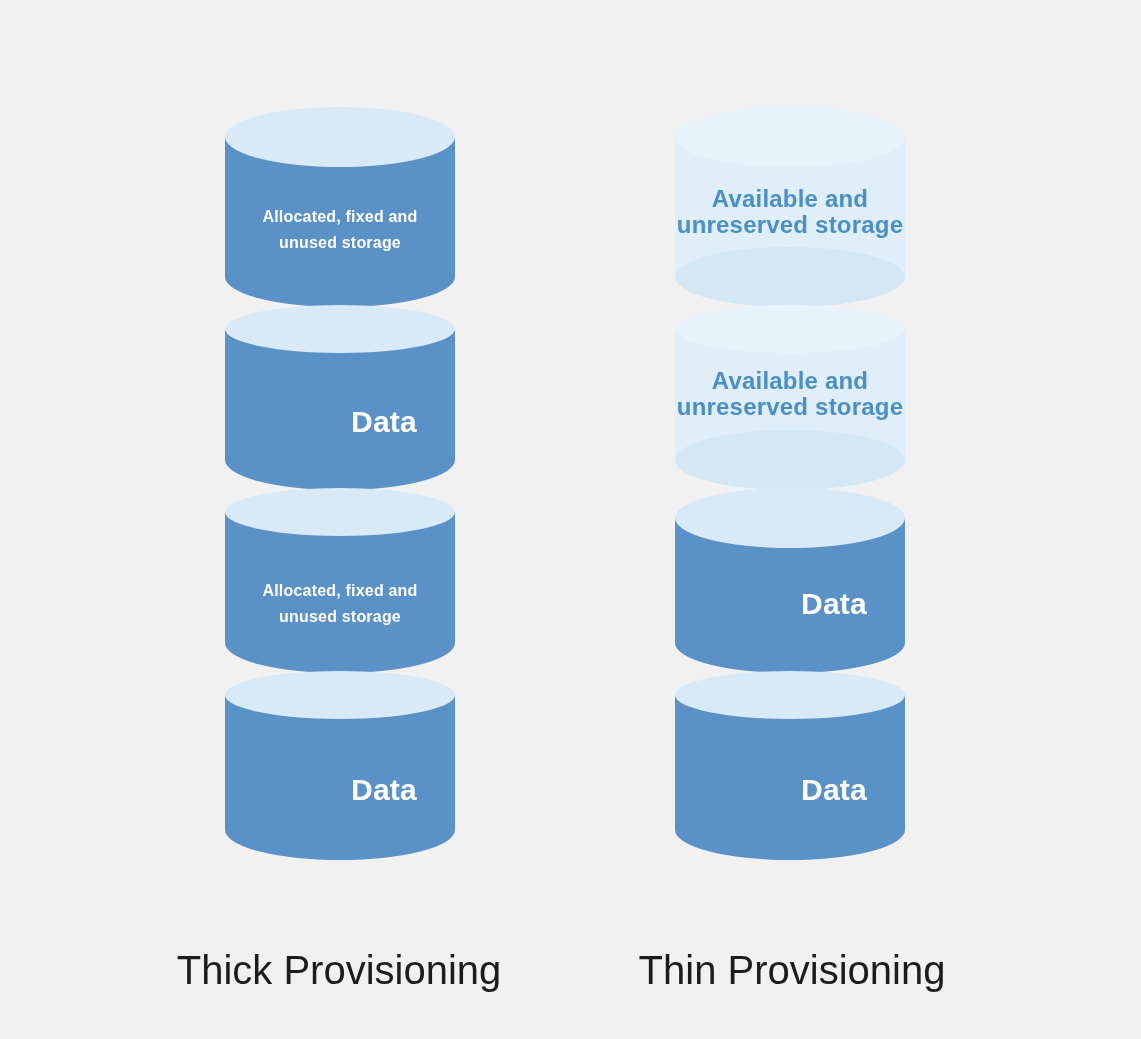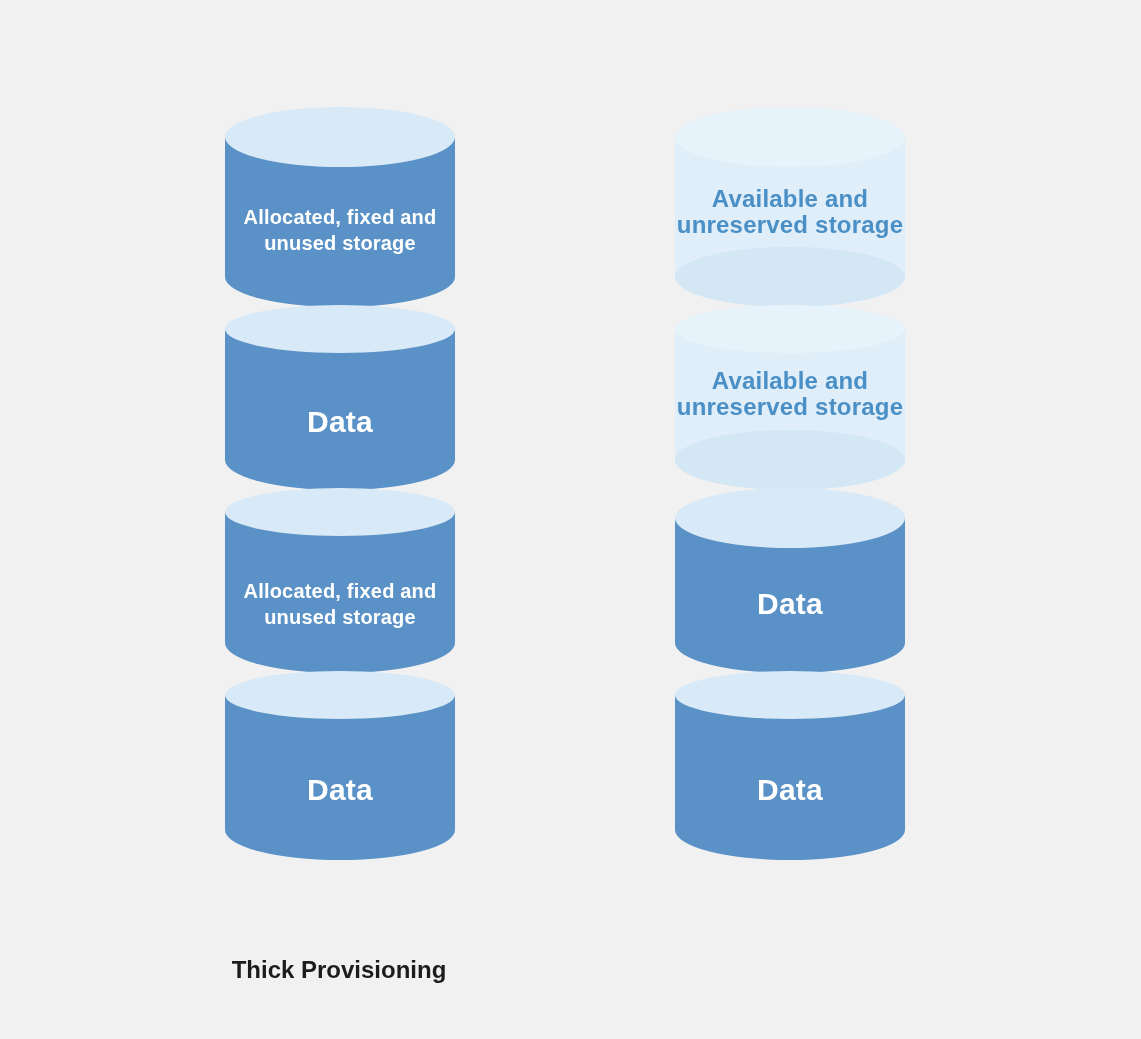--- a/index.html
+++ b/index.html
@@ -33,40 +33,41 @@
     display: flex;
     align-items: center;
     justify-content: center;
     text-align: center;
     white-space: pre-line;
     font-weight: bold;
     letter-spacing: 0.2px;
   }
   .on-dark {
     color: #ffffff;
-    font-size: 20px;
+    font-size: 16px;
     line-height: 26px;
   }
   .on-light {
     color: var(--text-on-light, #4a8fc5);
     font-size: 24px;
     line-height: 26px;
   }
   .data-label {
     font-size: 30px;
     line-height: 34px;
+    padding-left: 44px;
   }
   .caption {
     position: absolute;
     width: 400px;
     text-align: center;
-    font-size: 24px;
+    font-size: 40px;
     line-height: 40px;
     color: var(--caption, #1c1c1c);
-    font-weight: bold;
+    font-weight: normal;
   }
 </style>
 </head>
 <body>
 
 <div class="canvas">
 
   <div class="col">
 
     <svg class="cyl" style="left:225px; top:107px;" width="230" height="200" viewBox="0 0 230 200">
@@ -123,15 +124,16 @@
       <path class="body-dark" d="M0,24 A115,24 0 0 0 230,24 L230,159 A115,30 0 0 1 0,159 Z"></path>
     </svg>
 
     <div class="seg-label on-light" style="left:675px; top:186px; height:52px;">Available and
 unreserved storage</div>
     <div class="seg-label on-light" style="left:675px; top:368px; height:52px;">Available and
 unreserved storage</div>
     <div class="seg-label on-dark data-label" style="left:675px; top:582px; height:44px;">Data</div>
     <div class="seg-label on-dark data-label" style="left:675px; top:768px; height:44px;">Data</div>
 
+    <div class="caption" style="left:592px; top:950px;">Thin Provisioning</div>
   </div>
 
 </div>
 
 </body></html>

